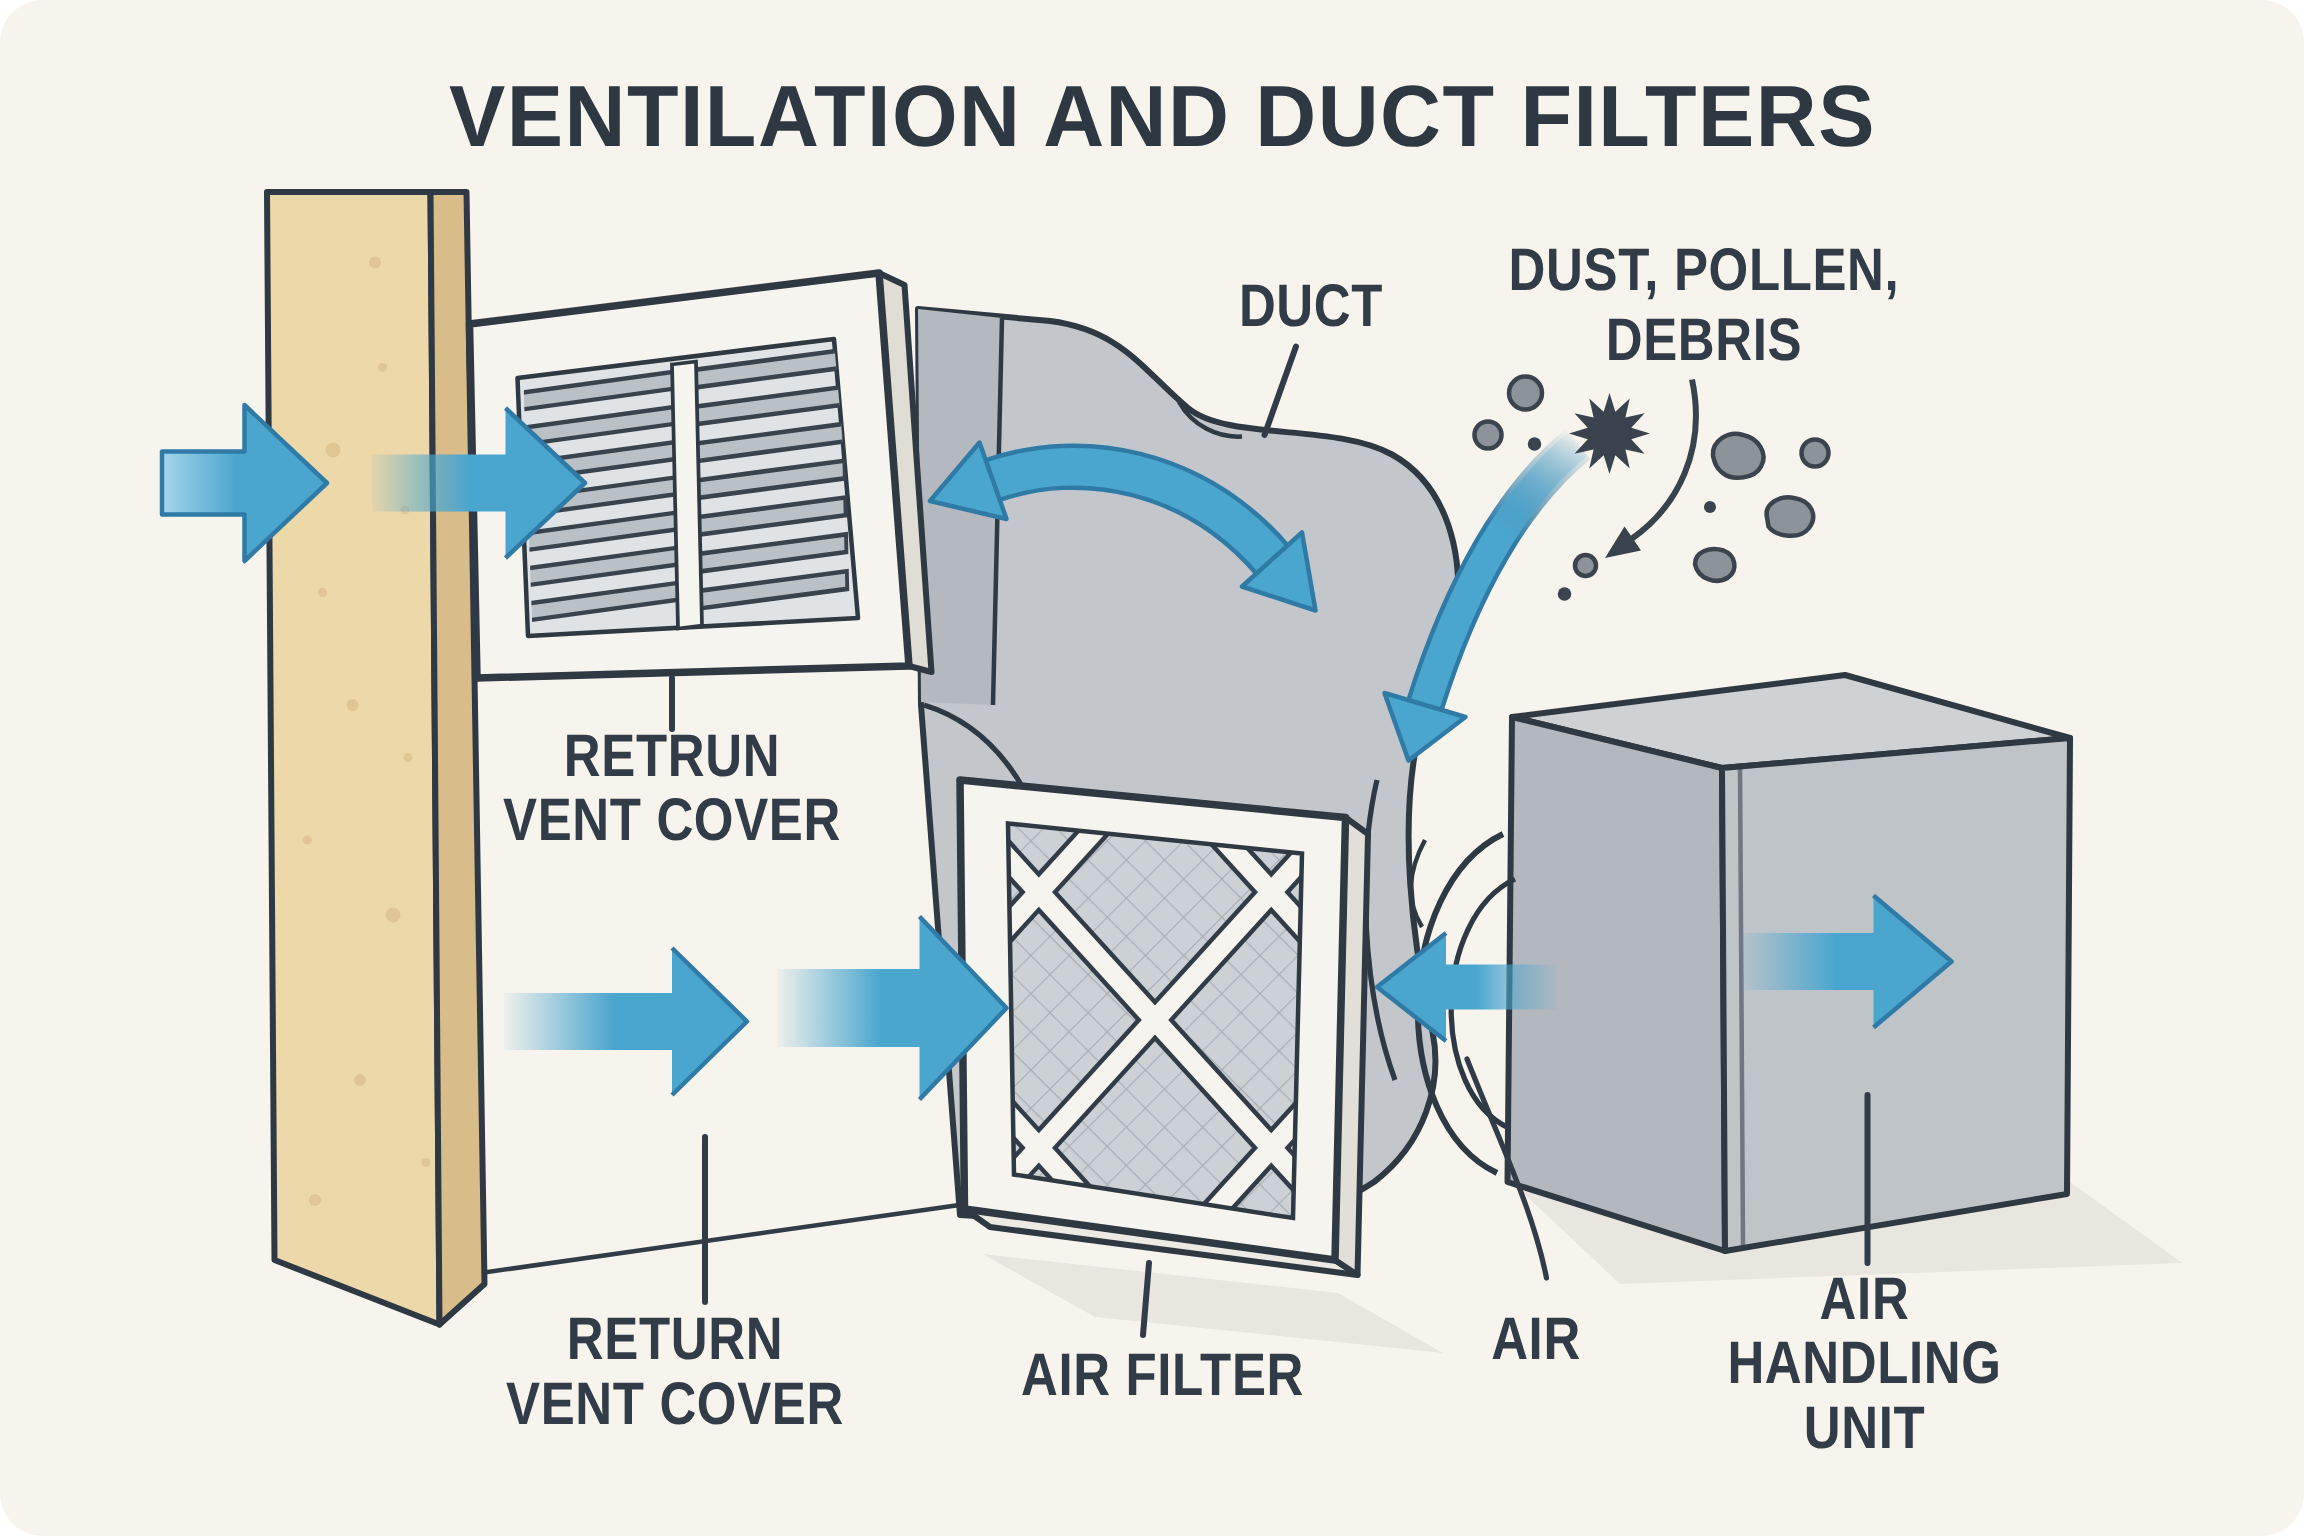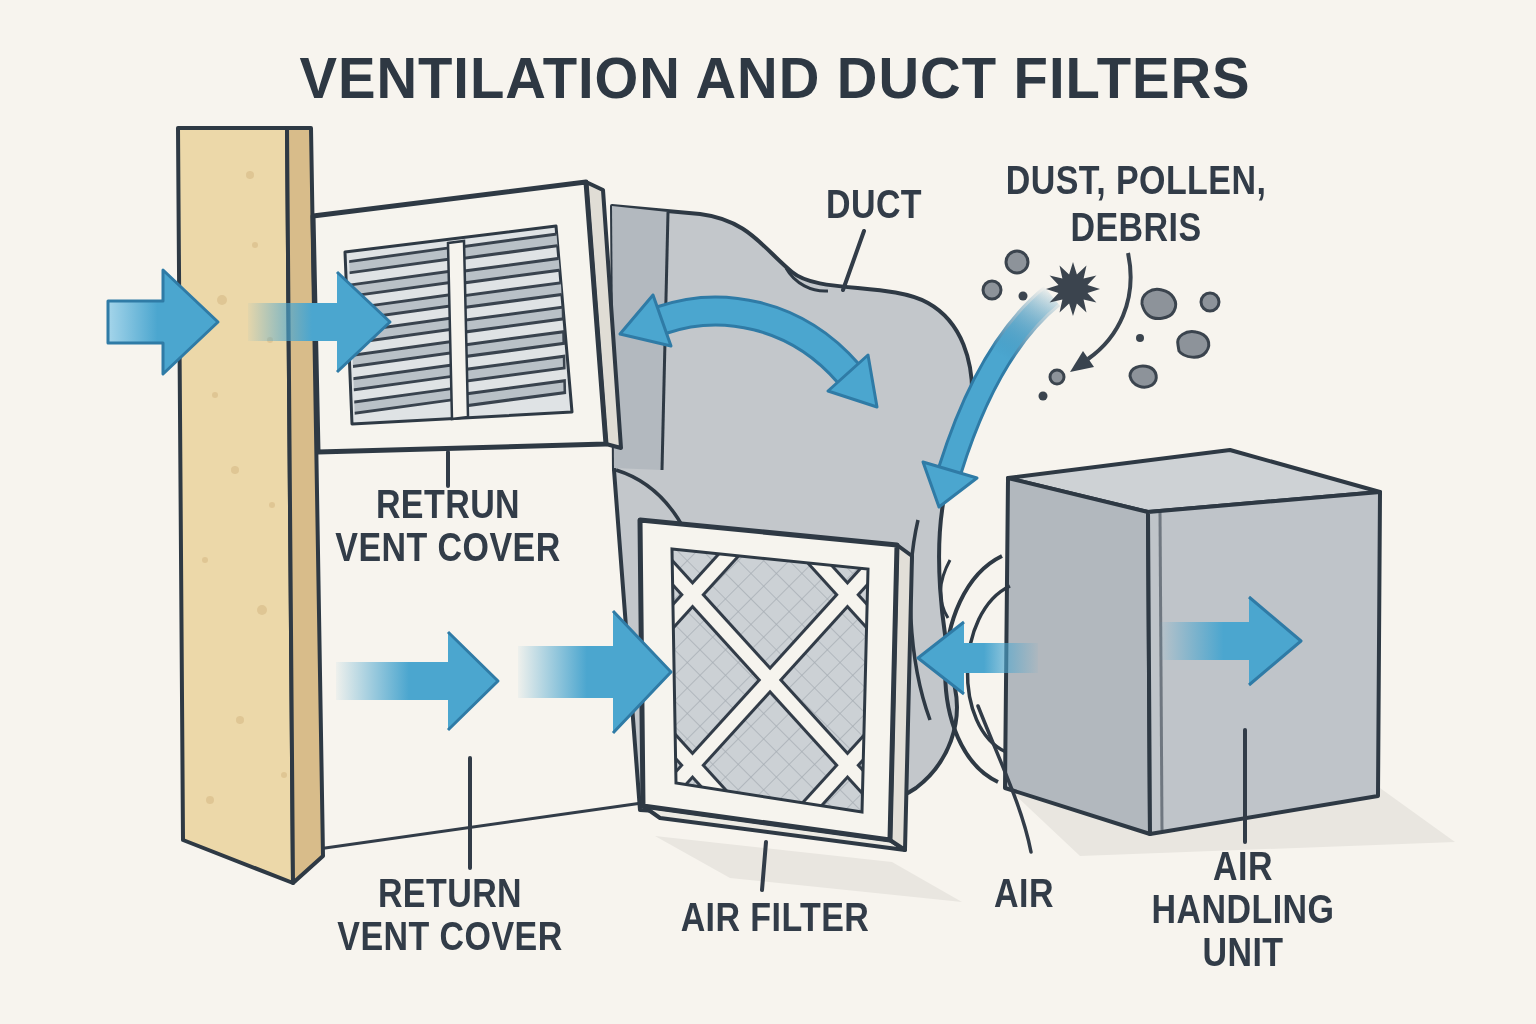--- a/index.html
+++ b/index.html
@@ -1,17 +1,17 @@
 <!DOCTYPE html>
 <html><head>
 <meta charset="utf-8">
 <style>
   html,body{margin:0;padding:0;}
   .stage{position:relative;width:1536px;height:1024px;background:#f7f4ee;overflow:hidden;
-         font-family:"Liberation Sans",sans-serif;}
+         font-family:"Liberation Sans",sans-serif;border-radius:28px;}
   .stage svg{position:absolute;left:0;top:0;}
   .title{position:absolute;left:775px;top:44px;transform:translateX(-50%) scaleX(0.97);
          transform-origin:50% 0;font-size:58px;font-weight:700;letter-spacing:1px;
          color:#2e3843;white-space:nowrap;}
   .lbl{position:absolute;color:#323c48;font-weight:700;text-align:center;white-space:nowrap;
        transform:translateX(-50%) scaleX(0.85);transform-origin:50% 0;
        font-size:40px;line-height:43px;letter-spacing:0.5px;}
   .lbl div{white-space:nowrap;}
 </style>
 </head>

